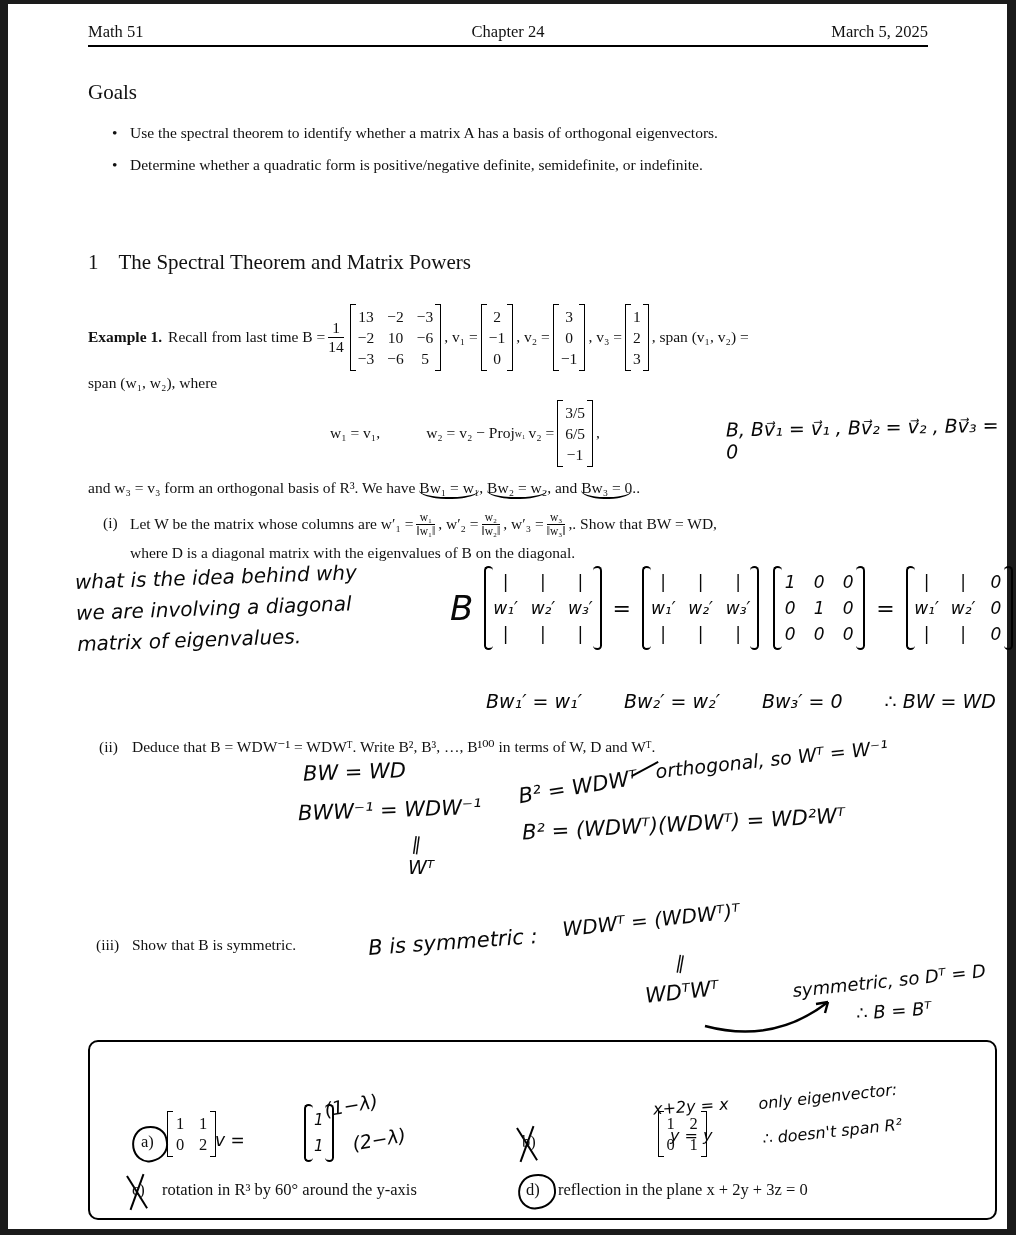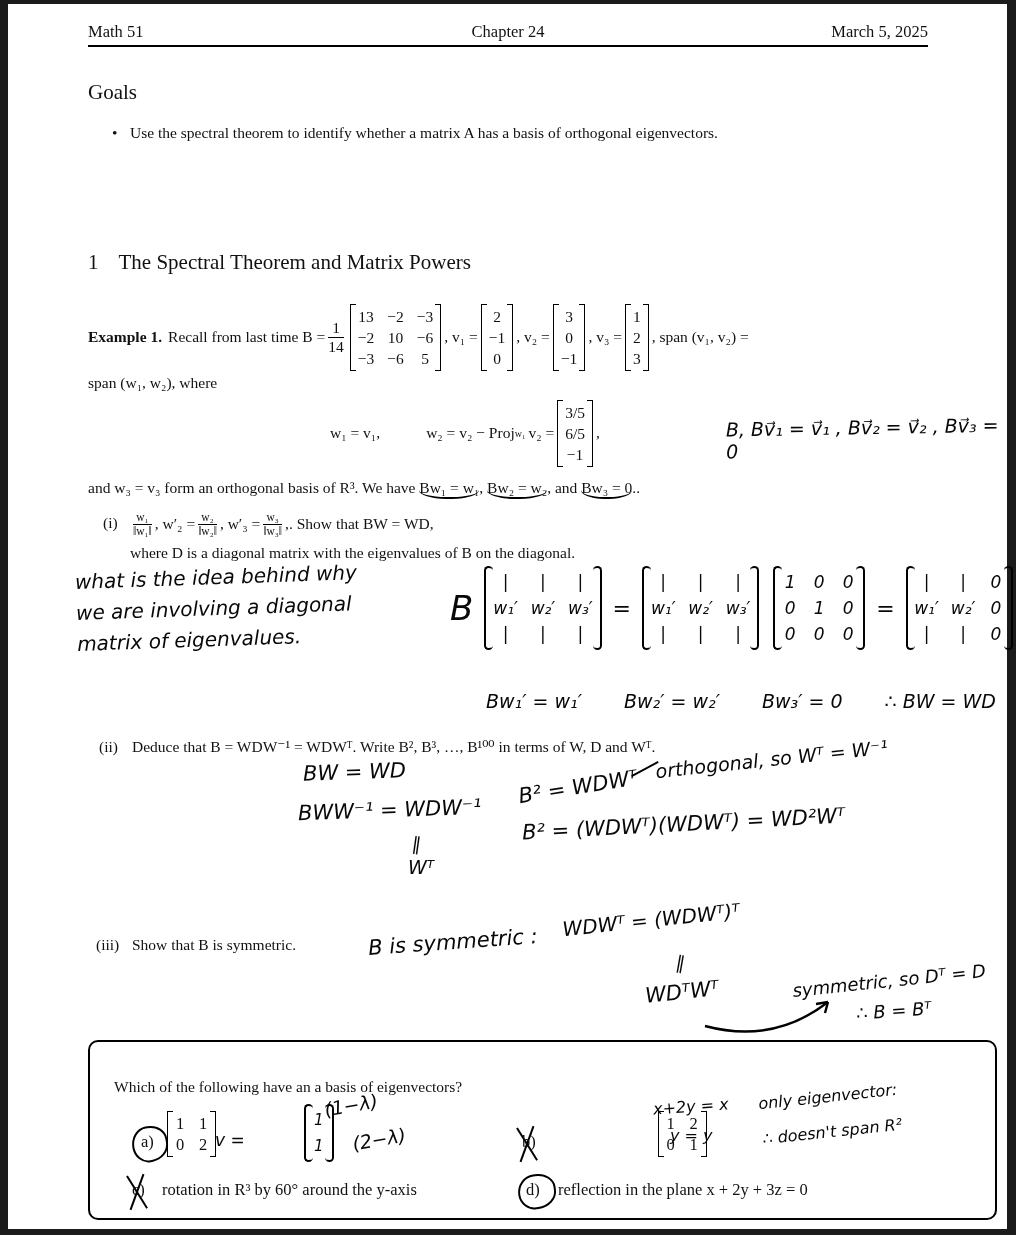--- a/index.html
+++ b/index.html
@@ -57,20 +57,21 @@
 <div class="abs t16" style="left:88px;top:22px;width:840px">
   <span class="abs" style="left:0;top:0">Math 51</span>
   <span class="abs" style="left:0;top:0;width:840px;text-align:center">Chapter 24</span>
   <span class="abs" style="left:0;top:0;width:840px;text-align:right">March 5, 2025</span>
 </div>
 <div class="abs" style="left:88px;top:45px;width:840px;height:1.6px;background:#000"></div>
 
 <div class="abs h1" style="left:88px;top:80px">Goals</div>
 <ul class="abs goals-list" style="left:108px;top:124px;width:850px">
   <li>Use the spectral theorem to identify whether a matrix A has a basis of orthogonal eigenvectors.</li>
+  <li>Determine whether a quadratic form is positive/negative definite, semidefinite, or indefinite.</li>
 </ul>
 
 <div class="abs row h1" style="left:88px;top:250px;gap:20px">
   <span>1</span>
   <span>The Spectral Theorem and Matrix Powers</span>
 </div>
 
 <div class="abs row t15" style="left:88px;top:292px;height:90px;flex-wrap:nowrap">
   <span class="b" style="margin-right:6px">Example 1.</span>
   <span>Recall from last time B =</span>
@@ -135,20 +136,21 @@
   <span>,</span>
 </div>
 <div class="abs hw" style="left:726px;top:416px;font-size:19px;transform:rotate(-1deg)">B, Bv⃗₁ = v⃗₁ , Bv⃗₂ = v⃗₂ , Bv⃗₃ = 0</div>
 
 <div class="abs t15" style="left:88px;top:479px;width:860px">
   <span>and w₃ = v₃ form an orthogonal basis of R³. We have </span><span class="swoosh">Bw₁ = w₁</span><span>, </span><span class="swoosh">Bw₂ = w₂</span><span>, and </span><span class="swoosh">Bw₃ = 0</span><span>..</span>
 </div>
 
 <span class="abs t15" style="left:103px;top:514px">(i)</span>
 <div class="abs row t15" style="left:130px;top:504px;height:40px">
+  <span>Let W be the matrix whose columns are w′₁ =</span>
   <span class="frac sm">
       <span class="fn">w₁</span>
       <span>‖w₁‖</span>
     </span>
   <span>, w′₂ =</span>
   <span class="frac sm">
       <span class="fn">w₂</span>
       <span>‖w₂‖</span>
     </span>
   <span>, w′₃ =</span>
@@ -249,21 +251,20 @@
 <span class="abs hw vbar" style="left:676px;top:952px;transform:rotate(10deg)">‖</span>
 <span class="abs hw" style="left:645px;top:980px;font-size:21px;transform:rotate(-6deg)">WDᵀWᵀ</span>
 <svg class="abs" style="left:700px;top:988px" width="140" height="45" viewBox="0 0 140 45">
   <path d="M5,38 C50,50 92,42 128,14" fill="none" stroke="#000" stroke-width="2.4"></path>
   <path d="M128,14 l-12,2 M128,14 l-3,11" fill="none" stroke="#000" stroke-width="2.4"></path>
 </svg>
 <span class="abs hw" style="left:792px;top:970px;font-size:18px;transform:rotate(-6deg)">symmetric, so Dᵀ = D</span>
 <span class="abs hw" style="left:856px;top:1000px;font-size:18px;transform:rotate(-4deg)">∴ B = Bᵀ</span>
 
 <div class="abs pollbox" style="left:88px;top:1040px;width:905px;height:176px">
-  <div class="abs t15" style="left:24px;top:36px">Which of the following have an a basis of eigenvectors?</div>
 
   
   <div class="abs circle" style="left:42px;top:84px;width:32px;height:32px;transform:rotate(-10deg)"></div>
   <span class="abs t16" style="left:51px;top:90px">a)</span>
   <span class="abs mx t16" style="left:74px;top:66px"><span class="mxg c2">
         <span>1</span>
         <span>1</span>
         <span>0</span>
         <span>2</span>
       </span></span>

